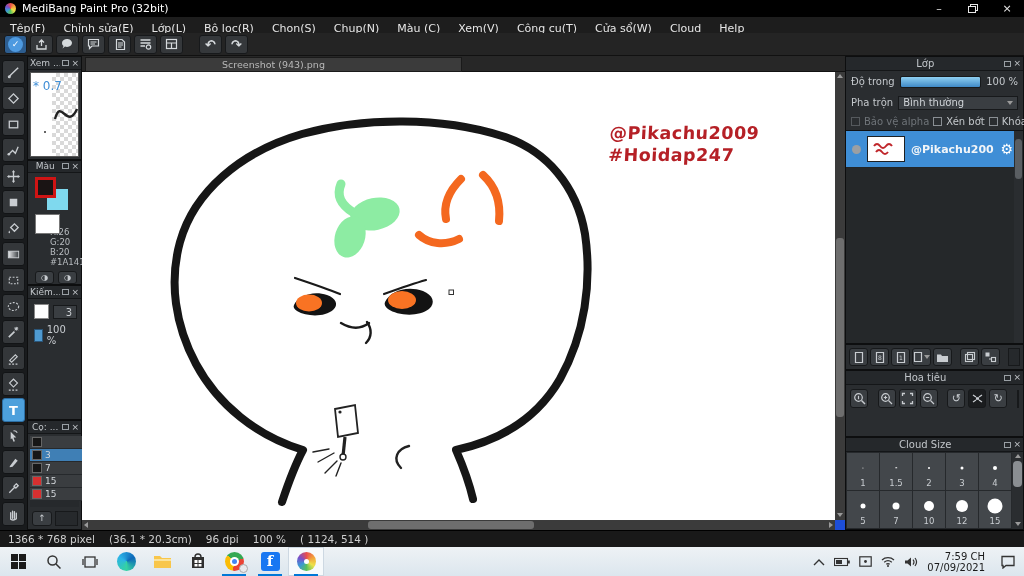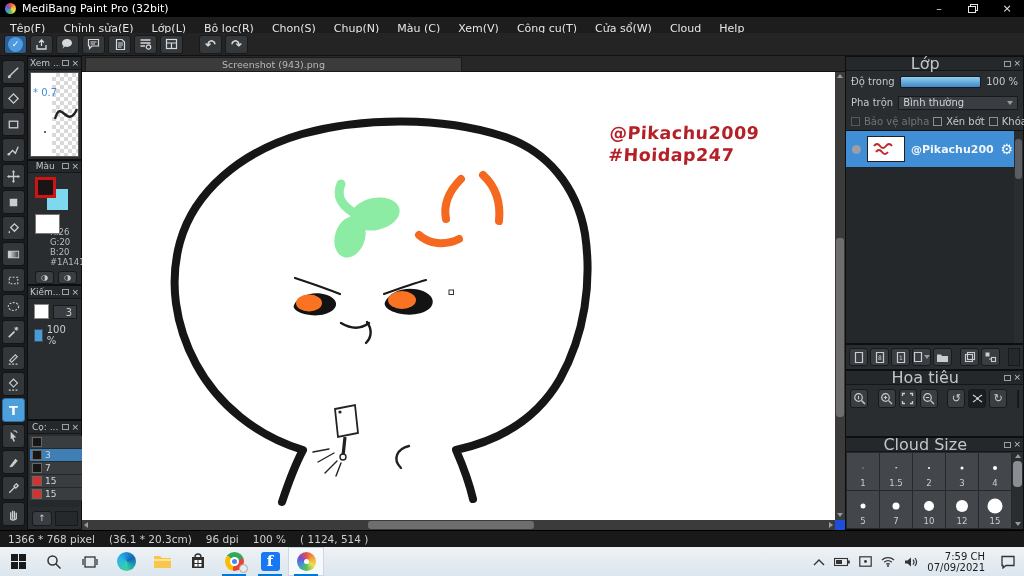--- a/index.html
+++ b/index.html
@@ -38,21 +38,21 @@
   .panel { border:1px solid #0d0e0f; background:#2a2d30; }
   .ptitle { height:13px; background:#25282b; display:flex; align-items:center; padding:0 2px; gap:2px; border-bottom:1px solid #141618; }
   .ptitle .ptext { color:#c2c6ca; font-size:9px; flex:1; text-align:center; white-space:nowrap; overflow:hidden; }
   .popout { width:7px; height:6px; border:1px solid #9aa0a5; flex:none; }
   .pclose { color:#c2c6ca; font-size:9px; line-height:1; flex:none; }
 
   .xem { height:104px; }
   .preview { position:relative; margin:2px; height:85px; background:#fff; border:1px solid #555; }
   .checker, .prev-checker { background-image:linear-gradient(45deg,#d9d9d9 25%,transparent 25%,transparent 75%,#d9d9d9 75%),linear-gradient(45deg,#d9d9d9 25%,transparent 25%,transparent 75%,#d9d9d9 75%); background-size:8px 8px; background-position:0 0,4px 4px; background-color:#fff; }
   .prev-checker { position:absolute; right:0; top:0; bottom:0; width:55%; }
-  .prev-zoom { position:absolute; left:2px; top:14px; color:#3f8ed6; font-size:10px; }
+  .prev-zoom { position:absolute; left:2px; top:6px; color:#3f8ed6; font-size:12px; }
   .prev-dot { position:absolute; left:13px; top:58px; width:2px; height:2px; background:#333; border-radius:50%; }
 
   .mau { height:125px; display:flex; flex-direction:column; }
   .swatch-zone { position:relative; height:62px; }
   .fg-swatch { position:absolute; left:7px; top:4px; width:21px; height:21px; background:#1a1414; border:3px solid #cf1414; z-index:2; }
   .bg-swatch { position:absolute; left:19px; top:16px; width:21px; height:21px; background:#7fd9ee; z-index:1; }
   .wt-swatch { position:absolute; left:7px; top:41px; width:25px; height:20px; background:#fff; border:1px solid #777; }
   .rgbtxt { color:#b9bdc1; font-size:8.5px; line-height:10px; padding-left:22px; }
   .mau-btns { display:flex; gap:4px; padding:4px 0 0 7px; }
   .mini-btn { width:19px; height:13px; background:#3a3e42; border:1px solid #17191b; border-radius:3px; display:flex; align-items:center; justify-content:center; color:#c9cdd1; font-size:8px; }
@@ -92,21 +92,21 @@
   .tri-up { width:0; height:0; border-left:3px solid transparent; border-right:3px solid transparent; border-bottom:4px solid #9a9a9a; margin:2px auto; }
   .tri-dn { width:0; height:0; border-left:3px solid transparent; border-right:3px solid transparent; border-top:4px solid #9a9a9a; margin:2px auto; }
   .tri-lf { width:0; height:0; border-top:3px solid transparent; border-bottom:3px solid transparent; border-right:4px solid #9a9a9a; position:absolute; left:2px; top:2px; }
   .tri-rt { width:0; height:0; border-top:3px solid transparent; border-bottom:3px solid transparent; border-left:4px solid #9a9a9a; position:absolute; right:2px; top:2px; }
   .vs-down { position:absolute; bottom:1px; left:0; right:0; }
 
   
   .rightpanels { width:179px; background:#202326; display:flex; flex-direction:column; }
   .lop { height:288px; display:flex; flex-direction:column; }
   .ptitle14 { height:14px; }
-  .ptitle14 .ptext { font-size:16px; }
+  .ptitle14 .ptext { font-size:10px; }
   .row { display:flex; align-items:center; padding:0 5px; gap:5px; }
   .lbl { color:#c4c8cc; font-size:10px; white-space:nowrap; }
   .op-row { height:21px; }
   .op-slider { flex:1; height:12px; background:linear-gradient(#8fd0f2,#3f89c6); border:1px solid #17191b; border-radius:2px; }
   .op-val { color:#c4c8cc; font-size:10px; }
   .blend-row { height:21px; }
   .dropdown { flex:1; height:14px; background:#3a3e42; border:1px solid #17191b; display:flex; align-items:center; padding:0 4px; }
   .dd-text { flex:1; color:#d0d4d8; font-size:10px; }
   .checks-row { height:17px; gap:4px; }
   .chk { width:9px; height:9px; border:1px solid #8a8f94; background:transparent; flex:none; }

